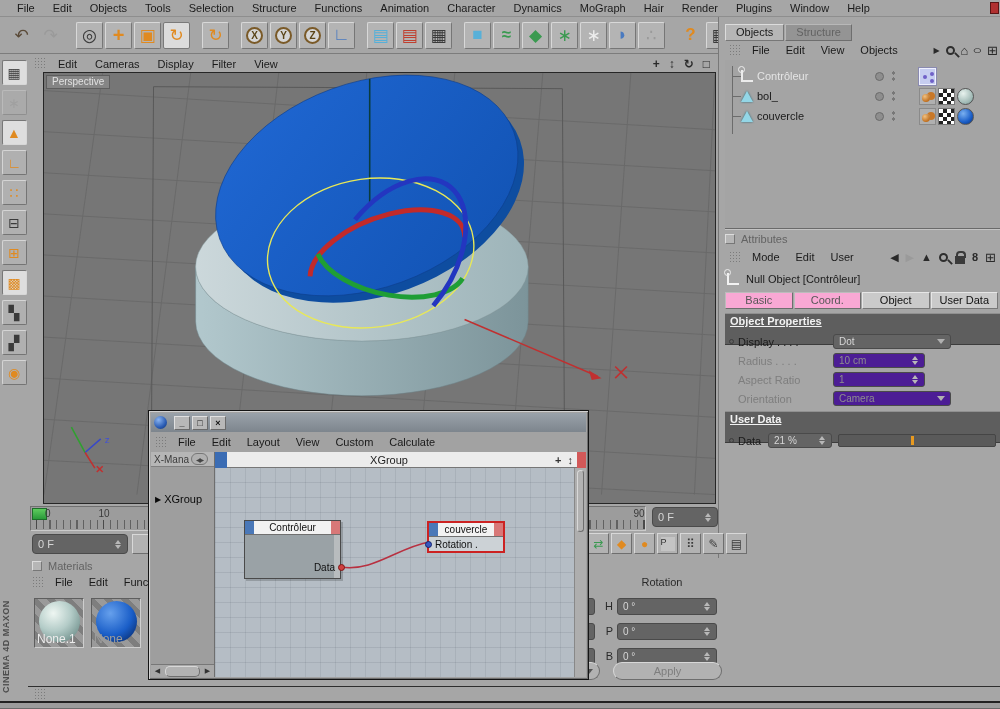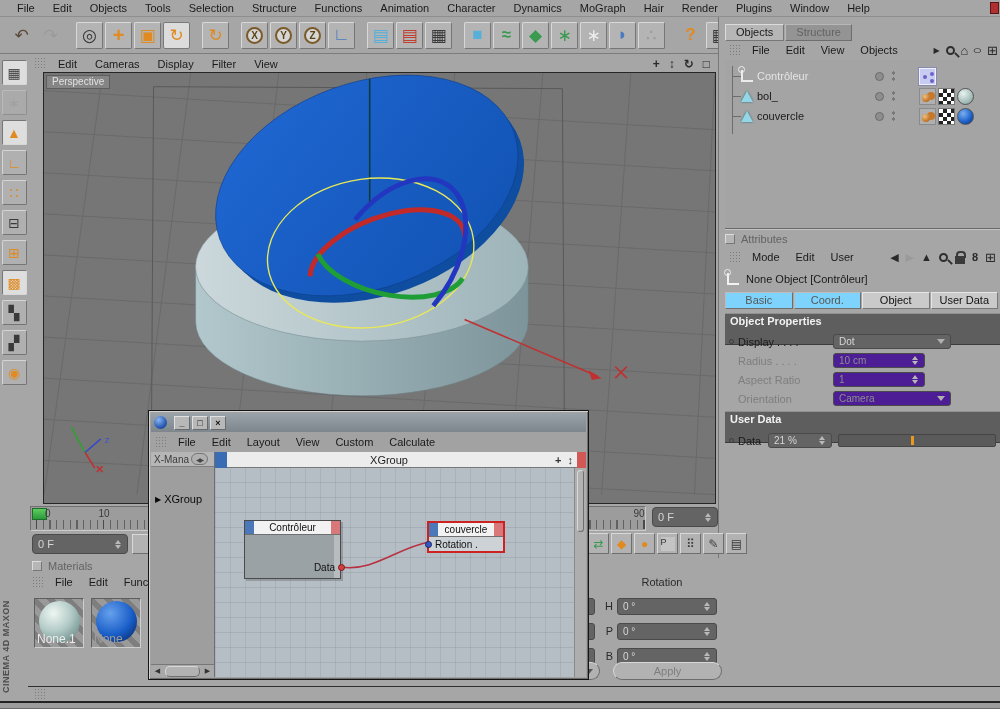--- a/index.html
+++ b/index.html
@@ -78,23 +78,23 @@
 
   .panel-div { position:absolute; left:0; right:0; height:2px; background:#8e8e8e; border-top:1px solid #6a6a6a; border-bottom:1px solid #c4c4c4; }
   .attr-title { position:absolute; top:214px; left:0; right:0; height:15px; display:flex; align-items:center; gap:6px; color:#636363; }
   .mini-box { width:10px; height:10px; background:#b6b6b6; border:1px solid; border-color:#dcdcdc #777 #777 #dcdcdc; }
   .attr-menu { position:absolute; top:231px; left:0; right:0; height:18px; display:flex; align-items:center; }
   .attr-menu .mi { padding:0 8px; }
   .attr-menu .icons { margin-left:auto; display:flex; align-items:center; gap:7px; padding-right:4px; font-size:11px; color:#2a2a2a; }
   .attr-obj { position:absolute; top:252px; left:2px; right:0; height:20px; display:flex; align-items:center; gap:7px; }
   .attr-tabs { position:absolute; top:275px; left:0; right:2px; height:17px; display:flex; gap:1px; }
   .atab { flex:1; text-align:center; padding-top:1px; }
-  .atab.off { background:#7dd3fc; border:1px solid; border-color:#bcbcbc #6e6e6e #6e6e6e #bcbcbc; color:#575757; }
+  .atab.off { background:#f9a8d4; border:1px solid; border-color:#bcbcbc #6e6e6e #6e6e6e #bcbcbc; color:#575757; }
   .atab.on  { background:#cacaca; border:1px solid; border-color:#e6e6e6 #787878 #787878 #e6e6e6; color:#111; }
-  .sect-header { position:absolute; left:0; right:0; height:32px; background:#5e5e5e; color:#f2f2f2; font-weight:bold; padding:1px 5px; border-top:1px solid #909090; border-bottom:1px solid #3c3c3c; }
+  .sect-header { position:absolute; left:0; right:0; height:32px; background:#5e5e5e; color:#f2f2f2; font-weight:bold; padding:1px 5px; border-top:1px solid #909090; border-bottom:1px solid #3c3c3c;text-decoration:underline; }
   .prow { position:absolute; left:2px; right:2px; height:19px; display:flex; align-items:center; }
   .anim-dot { width:5px; height:5px; border:1px solid #3c3c3c; border-radius:50%; margin:0 4px 0 2px; flex:none; }
   .anim-dot.none { border-color:transparent; }
   .plabel { width:95px; flex:none; white-space:nowrap; overflow:hidden; }
   .plabel.dis { color:#7e7e7e; }
   .field { height:15px; background:#646464; border:1px solid #4a4a4a; border-radius:3px; color:#d6d6d6; font-size:10px; display:flex; align-items:center; padding:0 5px; position:relative; }
   .field.dis { color:#8e8e8e; background:#4c1d95; }
   .stepper { width:9px; height:13px; margin-left:auto; display:flex; flex-direction:column; align-items:center; justify-content:center; gap:1px; flex:none; }
   .stepper::before { content:""; width:0; height:0; border-left:3px solid transparent; border-right:3px solid transparent; border-bottom:4px solid #b8b8b8; }
   .stepper::after  { content:""; width:0; height:0; border-left:3px solid transparent; border-right:3px solid transparent; border-top:4px solid #b8b8b8; }
@@ -443,21 +443,21 @@
         <span style="color:#9a9a9a">▶</span>
         <span>▲</span>
         <span class="icon-magnifier"></span>
         <span class="icon-lock"></span>
         <span style="font-weight:bold">8</span>
         <span style="font-size:13px">⊞</span>
       </span>
     </div>
     <div class="attr-obj">
       <span class="icon-null" style="border-color:#f2f2f2"></span>
-      <span>None Object [Contrôleur]</span>
+      <span>Null Object [Contrôleur]</span>
     </div>
     <div class="attr-tabs">
       <div class="atab off">Basic</div>
       <div class="atab off">Coord.</div>
       <div class="atab on">Object</div>
       <div class="atab on">User Data</div>
     </div>
 
     <div class="sect-header" style="top:296px">Object Properties</div>
     <div class="prow" style="top:315px">

